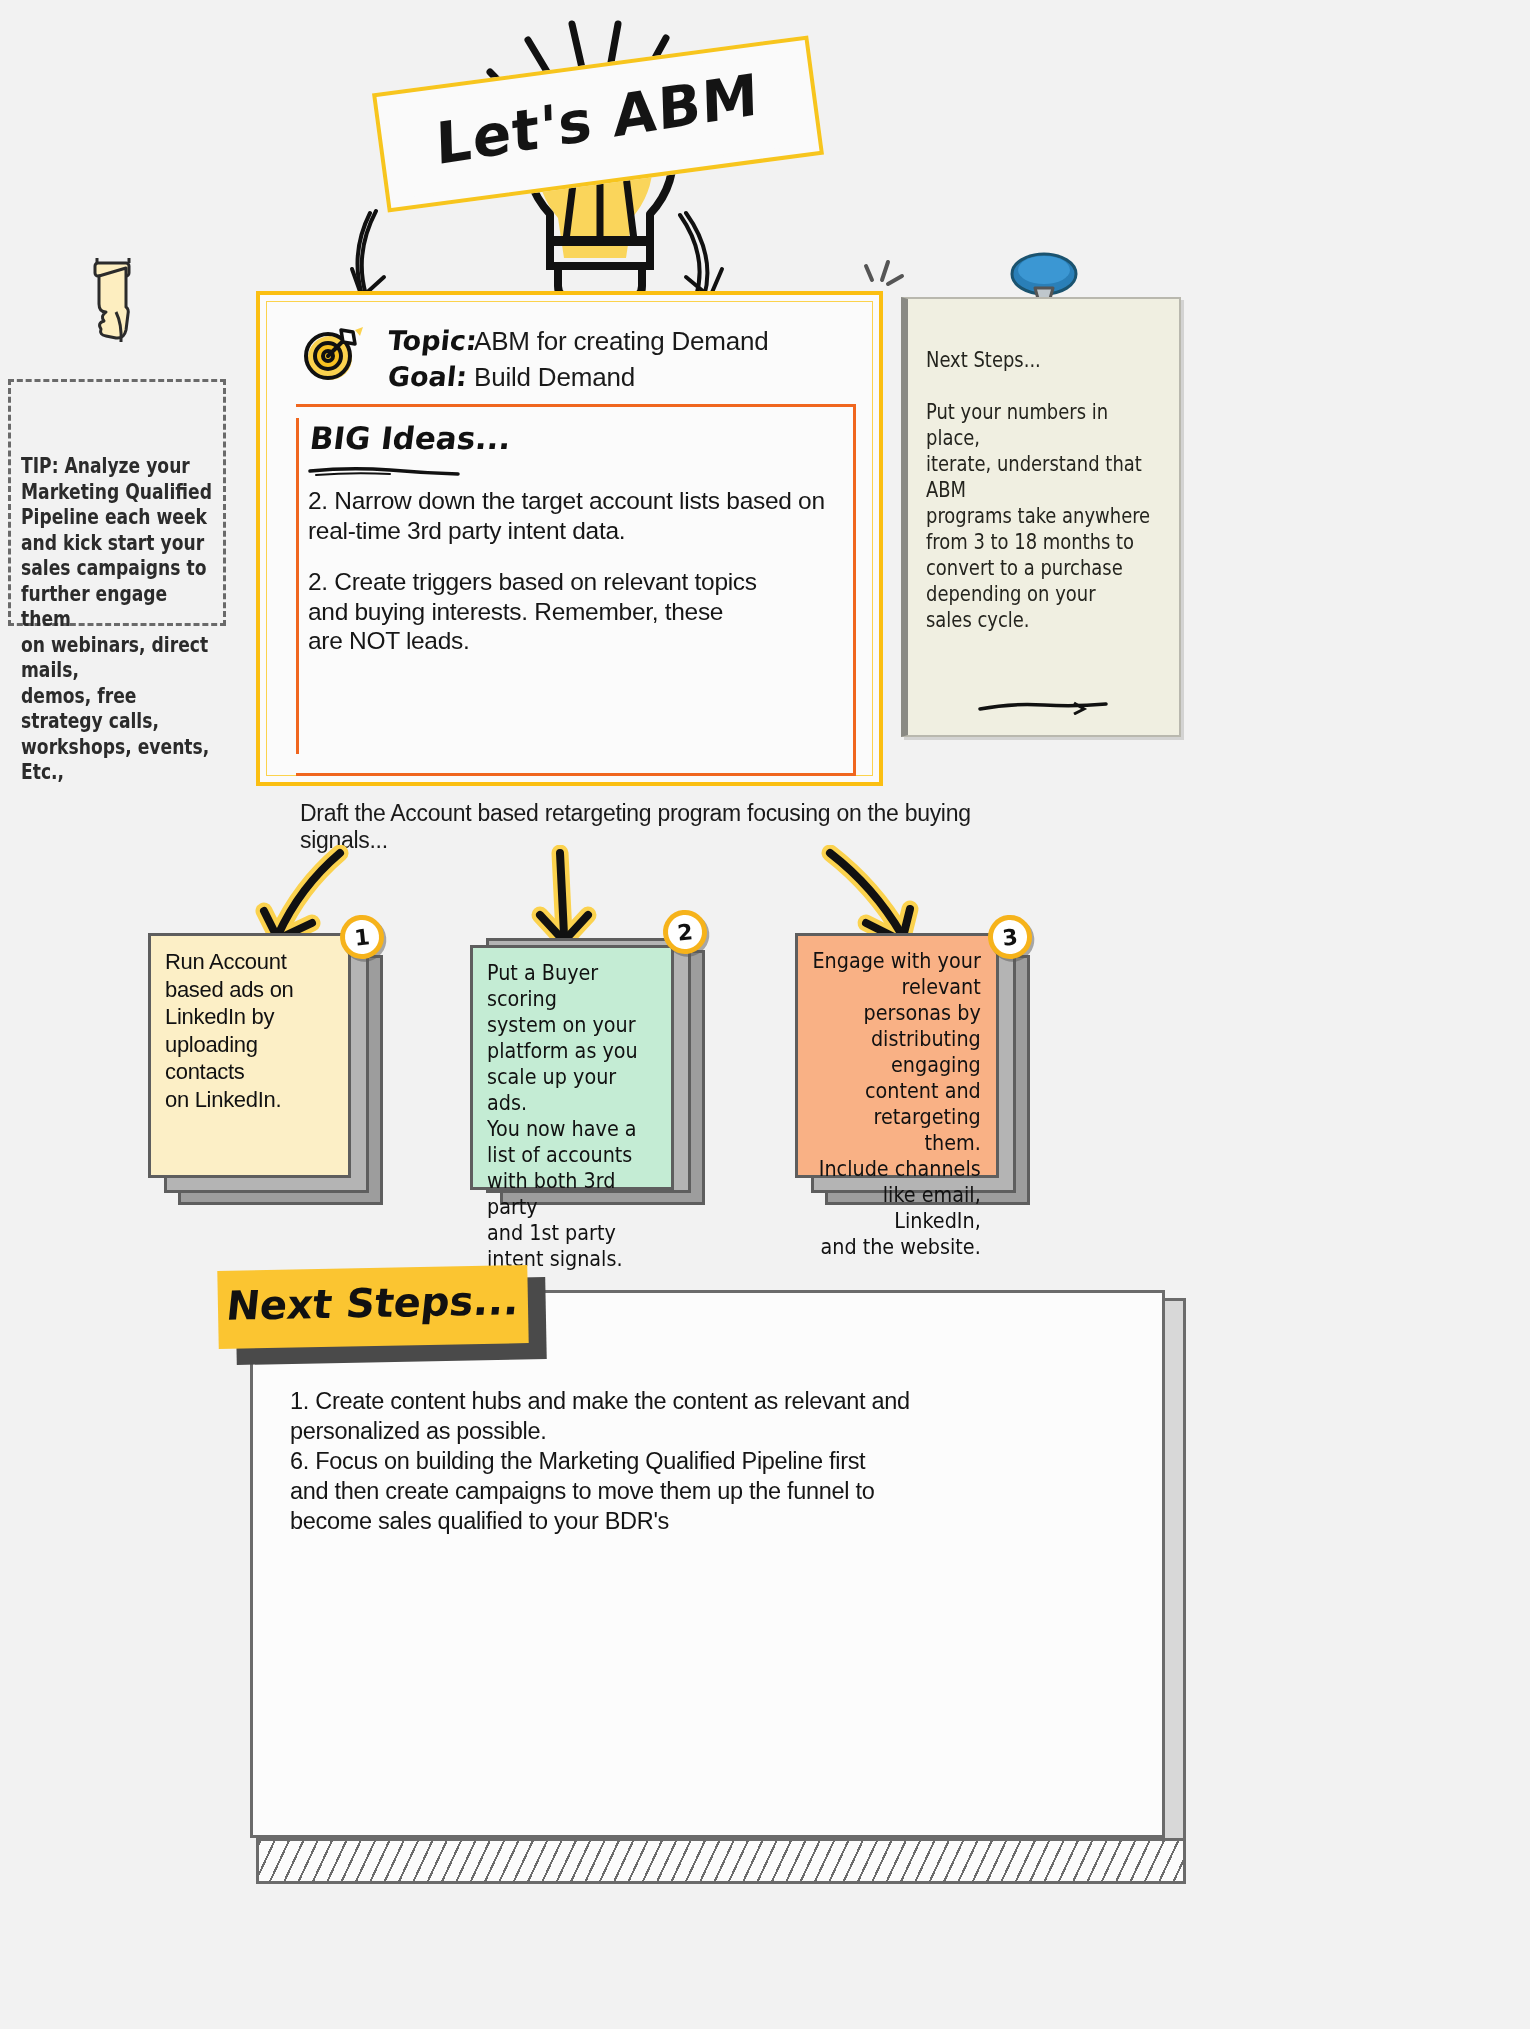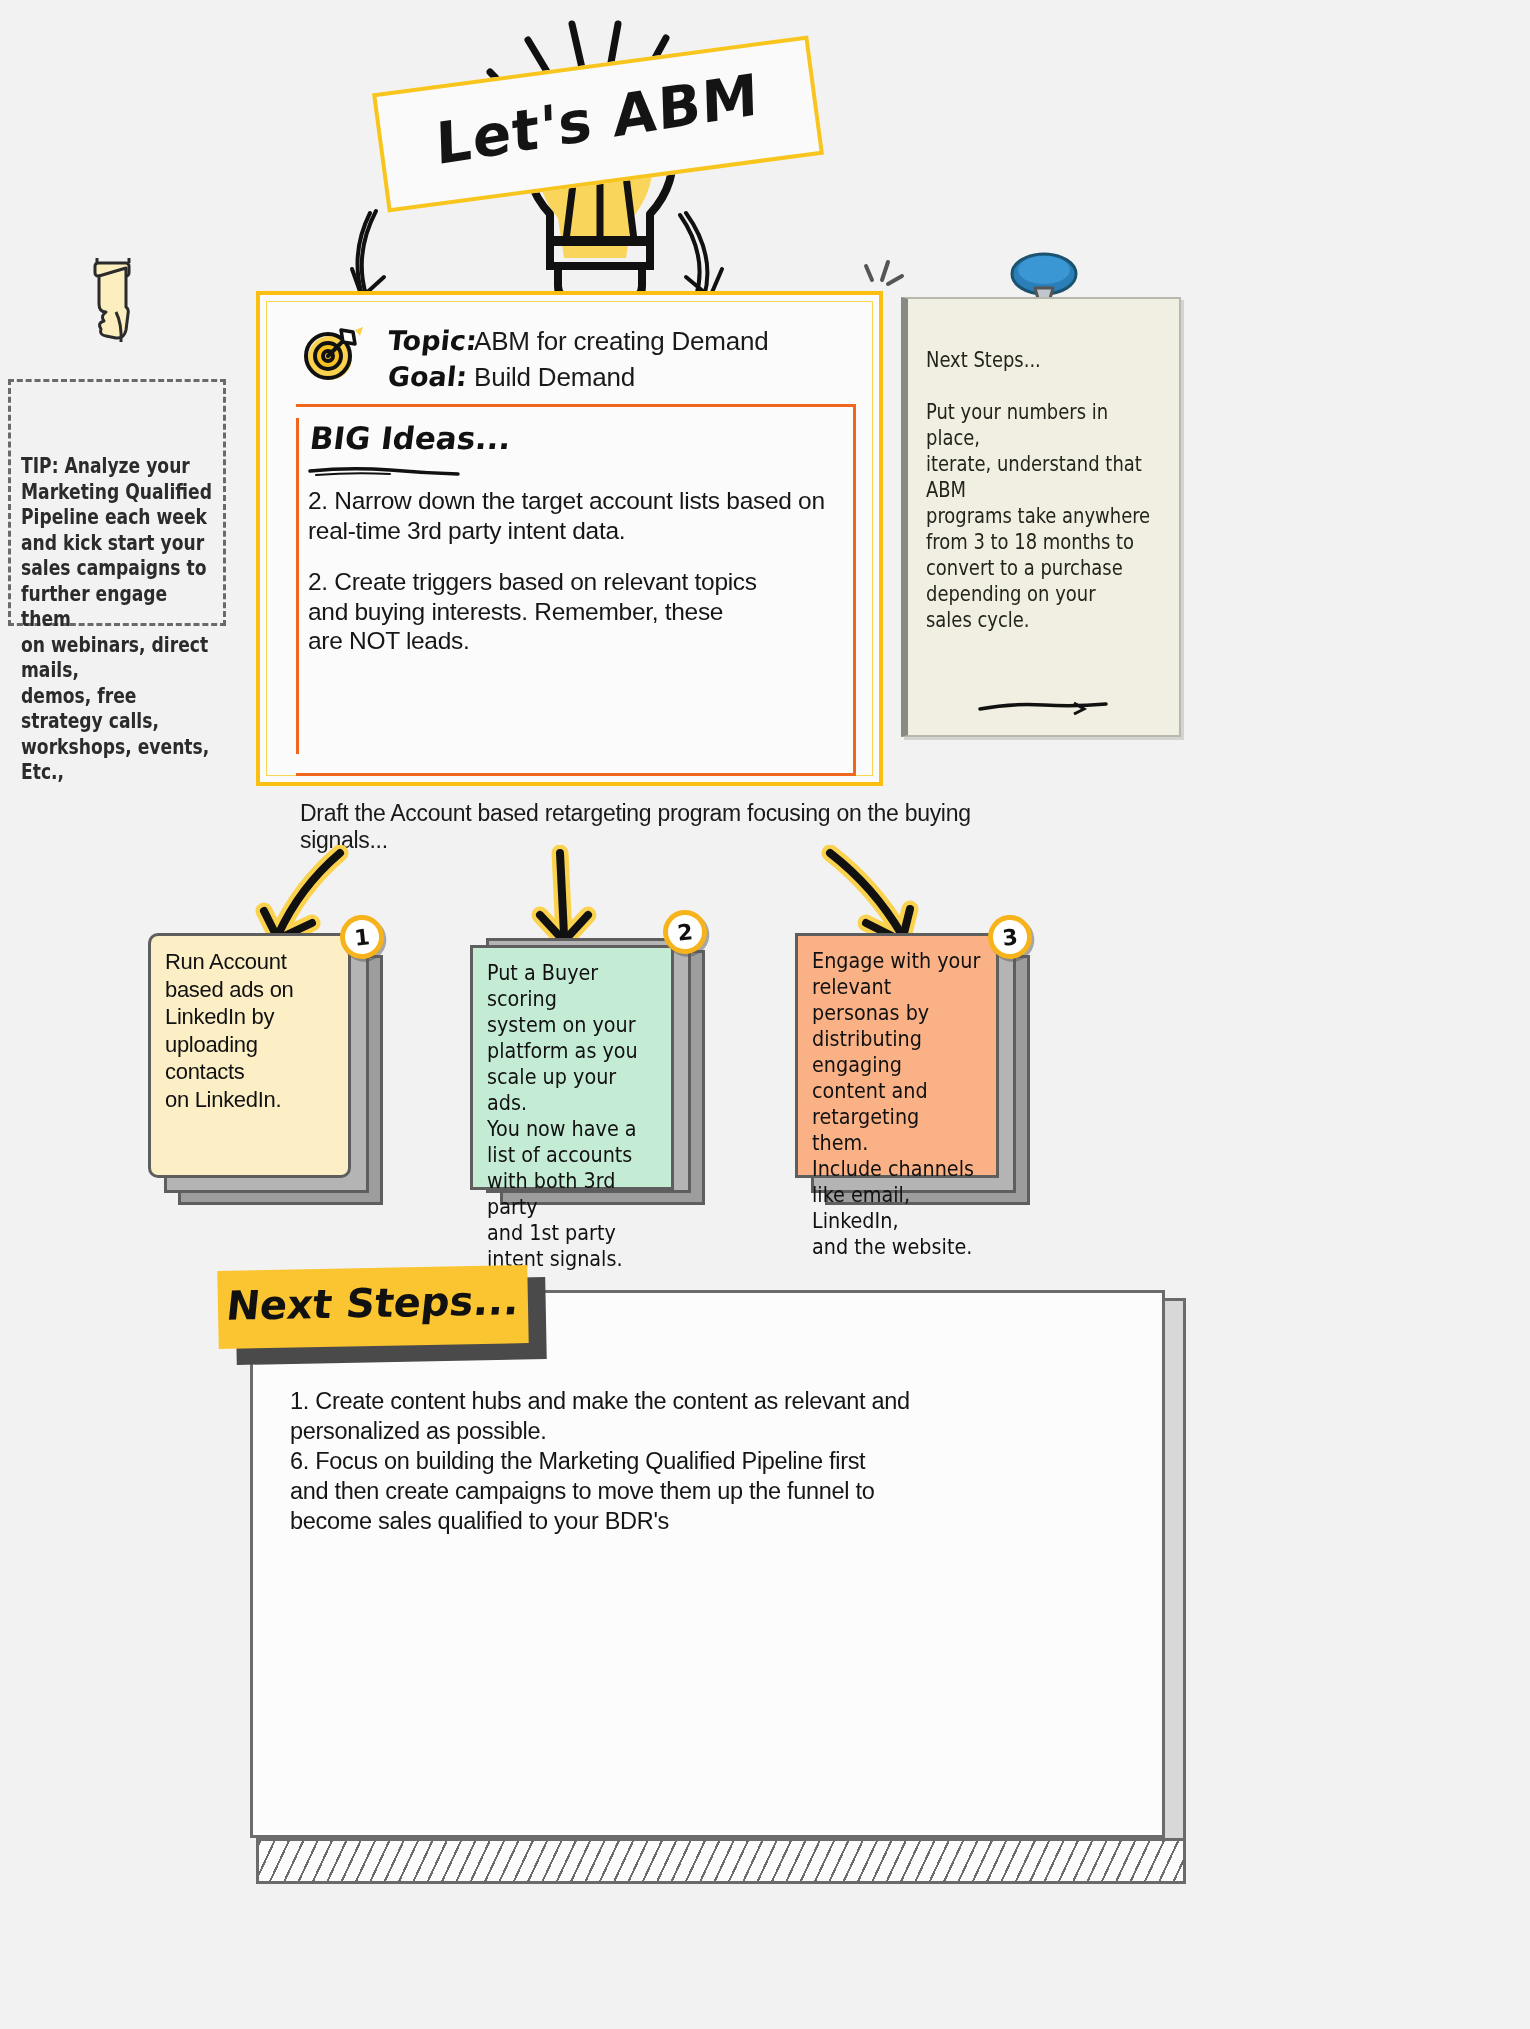--- a/index.html
+++ b/index.html
@@ -160,36 +160,36 @@
     width: 44px; height: 44px; border-radius: 50%;
     background: #ffffff; border: 5px solid #f6b31b;
     display: flex; align-items: center; justify-content: center;
     font-family: "DejaVu Sans", sans-serif;
     font-weight: bold; font-size: 22px; color: #111;
     transform: rotate(-6deg);
     box-shadow: 2px 3px 0 rgba(90,90,90,0.5);
   }
 
   #note1 { left: 148px; top: 925px; width: 275px; height: 295px; }
-  #note1 .note-face { left: 0; top: 8px; width: 203px; height: 245px; background: #fcefc6; border-radius: 10px; }
+  #note1 .note-face { left: 0; top: 8px; width: 203px; height: 245px; background: #fcefc6; }
   #note1 .note-text {
     font-family: "Liberation Sans", sans-serif;
     font-size: 22px; line-height: 27.5px; letter-spacing: -0.3px;
   }
 
   #note2 { left: 470px; top: 920px; width: 282px; height: 300px; }
   #note2 .note-face { left: 0; top: 8px; width: 204px; height: 245px; background: #c4ecd4; margin-top: 17px; }
   #note2 .note-text {
     font-family: "Liberation Sans Narrow", "DejaVu Sans Condensed", "Liberation Sans", sans-serif;
     font-size: 22px; line-height: 26px;
     transform: scaleX(0.97); transform-origin: left top;
   }
 
   #note3 { left: 795px; top: 925px; width: 282px; height: 295px; }
-  #note3 .note-face { left: 0; top: 8px; width: 204px; height: 245px; background: #f9b185; }
+  #note3 .note-face { left: 0; top: 8px; width: 204px; height: 245px; background: #f9b185; text-align: right; }
   #note3 .note-text {
     font-family: "Liberation Sans Narrow", "DejaVu Sans Condensed", "Liberation Sans", sans-serif;
     font-size: 22px; line-height: 26px;
     transform: scaleX(0.97); transform-origin: left top;
   }
 
   
   #bottom-panel { left: 218px; top: 1258px; width: 990px; height: 710px; }
   #bottom-card-shadow {
     position: absolute; left: 38px; top: 40px; width: 930px; height: 560px;

